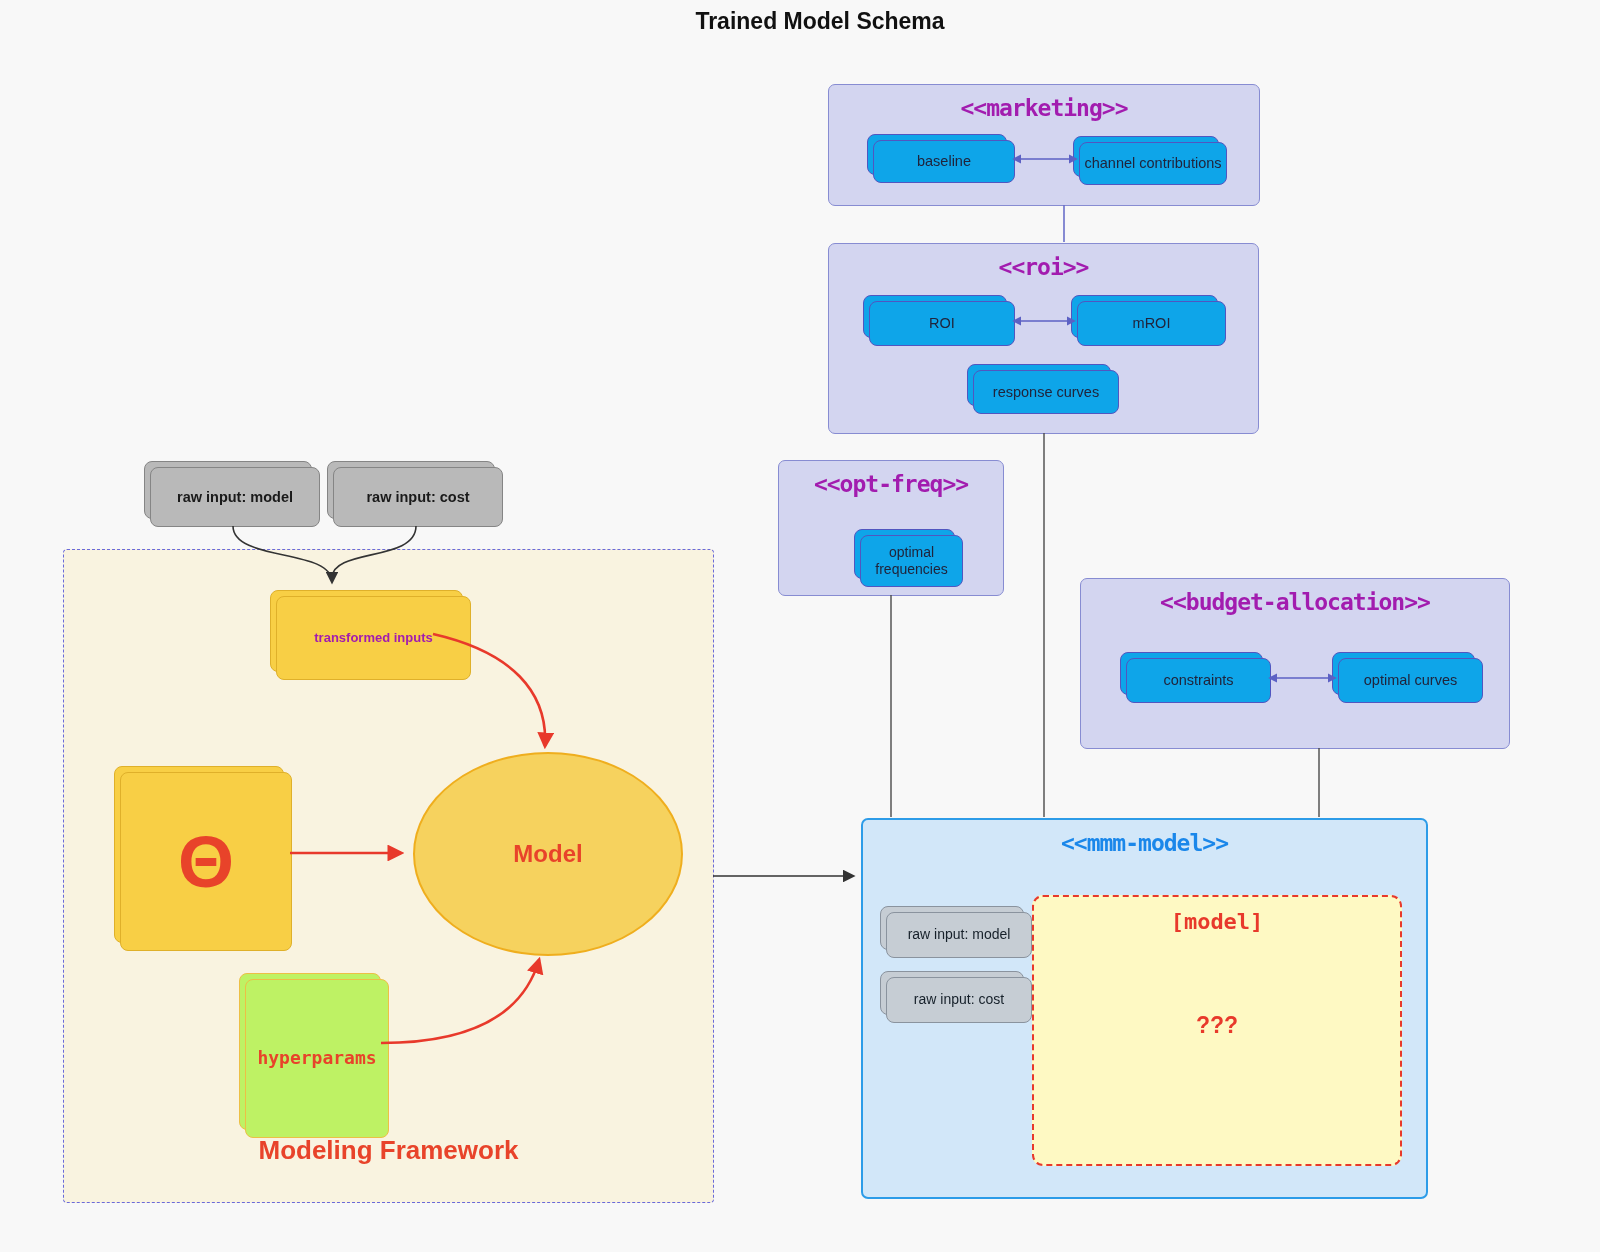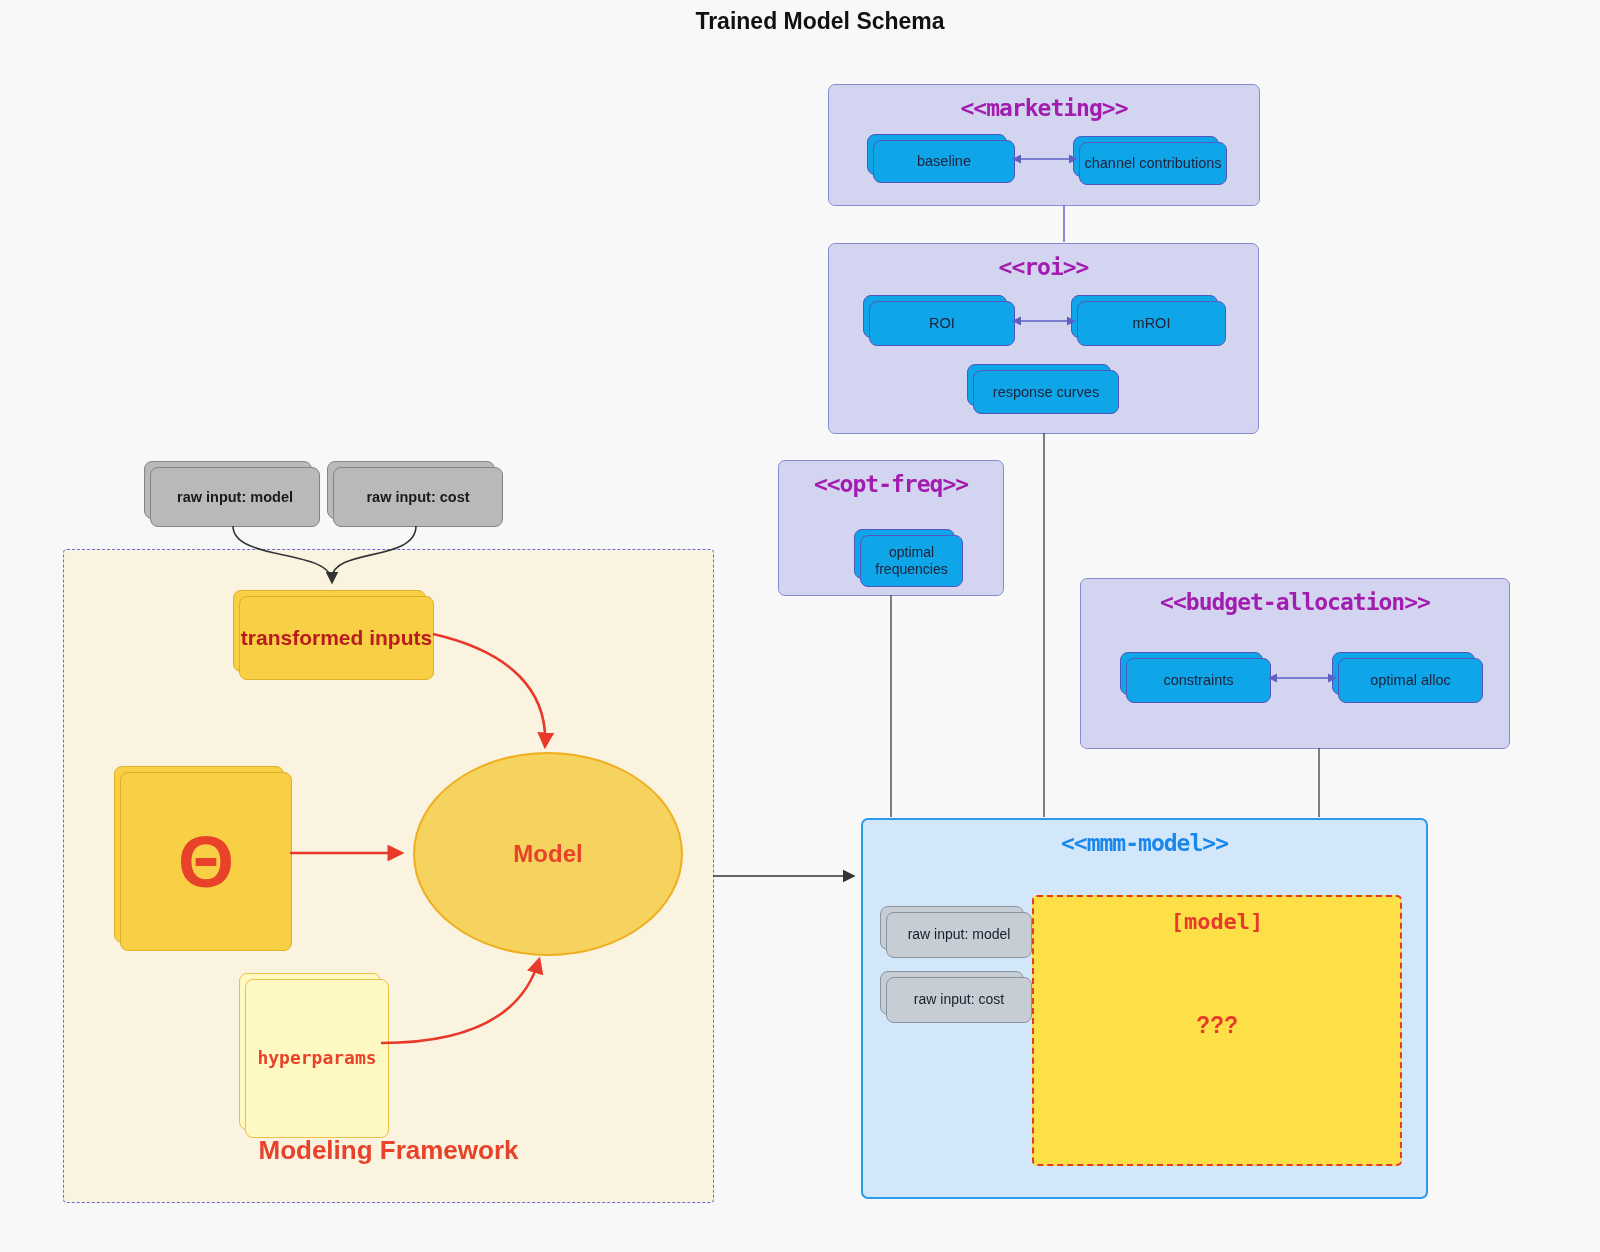--- a/index.html
+++ b/index.html
@@ -18,30 +18,30 @@
   .grp-cream{background:#f9f3e0;border:1.5px dashed #6a6ada;border-radius:4px;}
   
   .node{position:absolute;display:flex;align-items:center;justify-content:center;
           text-align:center;border-radius:8px;line-height:1.25;}
   .stack::before{content:"";position:absolute;left:-7px;top:-7px;width:100%;height:100%;
           border-radius:inherit;background:inherit;border:inherit;box-sizing:border-box;z-index:-1;}
   .node-purple{background:#0ea5e9;border:1.5px solid #5156c0;color:#20243c;font-size:14.5px;}
   .node-gray{background:#b9b9b9;border:1.5px solid #858585;color:#1a1a1a;
           font-size:14.5px;font-weight:bold;}
   .node-bluegray{background:#c6cdd4;border:1.5px solid #8a939e;color:#16202a;font-size:14px;}
-  .node-gold{background:#f8cf45;border:1.5px solid #dfb02a;color:#b91c1c;
-          font-size:21px;font-weight:bold;}
-  .node-gold-light{background:#fef9c3;border:1.5px solid #edbf45;color:#e8432a;
+  .node-gold{background:#f8cf45;border:1.5px solid #dfb02a;color:#a21caf;
+          font-size:13px;font-weight:bold;margin-left:37px;}
+  .node-gold-light{background:#bef264;border:1.5px solid #edbf45;color:#e8432a;
           font-family:"DejaVu Sans Mono",monospace;font-size:18px;font-weight:bold;}
   .node-theta{background:#f8cf45;border:1.5px solid #dfb02a;color:#e8432a;
           font-size:72px;font-weight:bold;}
   .node-ellipse{background:#f6d25e;border:2px solid #efae1e;border-radius:50%;
           color:#e8432a;font-size:24px;font-weight:bold;}
-  .model-dashed{position:absolute;background:#fde047;border:2.5px dashed #e8392b;
-          border-radius:5px;}
+  .model-dashed{position:absolute;background:#fef9c3;border:2.5px dashed #e8392b;
+          border-radius:11px;}
   .model-label{position:absolute;left:0;top:12px;width:100%;text-align:center;
           font-family:"DejaVu Sans Mono",monospace;font-weight:bold;font-size:22px;color:#e8392b;}
   .model-unknown{position:absolute;left:0;top:115px;width:100%;text-align:center;
           font-weight:bold;font-size:23px;color:#e8392b;}
   .framework-label{position:absolute;left:0;top:585px;width:100%;text-align:center;
           font-size:26px;font-weight:bold;color:#e8432a;}
   .edges{position:absolute;left:0;top:0;z-index:6;pointer-events:none;}
 </style>
 </head>
 <body>
@@ -64,21 +64,21 @@
   <div class="grp grp-purple" style="left:828px;top:243px;width:429px;height:189px;">
     <div class="grp-title">&lt;&lt;roi&gt;&gt;</div>
     <div class="node node-purple stack" style="left:40px;top:57px;width:144px;height:43px;">ROI</div>
     <div class="node node-purple stack" style="left:248px;top:57px;width:147px;height:43px;">mROI</div>
     <div class="node node-purple stack" style="left:144px;top:126px;width:144px;height:42px;">response curves</div>
   </div>
 
   <div class="grp grp-purple" style="left:1080px;top:578px;width:428px;height:169px;">
     <div class="grp-title">&lt;&lt;budget-allocation&gt;&gt;</div>
     <div class="node node-purple stack" style="left:45px;top:79px;width:143px;height:43px;">constraints</div>
-    <div class="node node-purple stack" style="left:257px;top:79px;width:143px;height:43px;">optimal alloc</div>
+    <div class="node node-purple stack" style="left:257px;top:79px;width:143px;height:43px;">optimal curves</div>
   </div>
 
   <div class="node node-gray stack" style="left:150px;top:467px;width:168px;height:58px;">raw input: model</div>
   <div class="node node-gray stack" style="left:333px;top:467px;width:168px;height:58px;">raw input: cost</div>
 
   <div class="grp grp-cream" style="left:63px;top:549px;width:649px;height:652px;">
     <div class="node node-gold stack" style="left:175px;top:46px;width:193px;height:82px;">transformed inputs</div>
     <div class="node node-theta stack" style="left:56px;top:222px;width:170px;height:177px;">Θ</div>
     <div class="node node-ellipse" style="left:349px;top:202px;width:266px;height:200px;">Model</div>
     <div class="node node-gold-light stack" style="left:181px;top:429px;width:142px;height:157px;">hyperparams</div>

